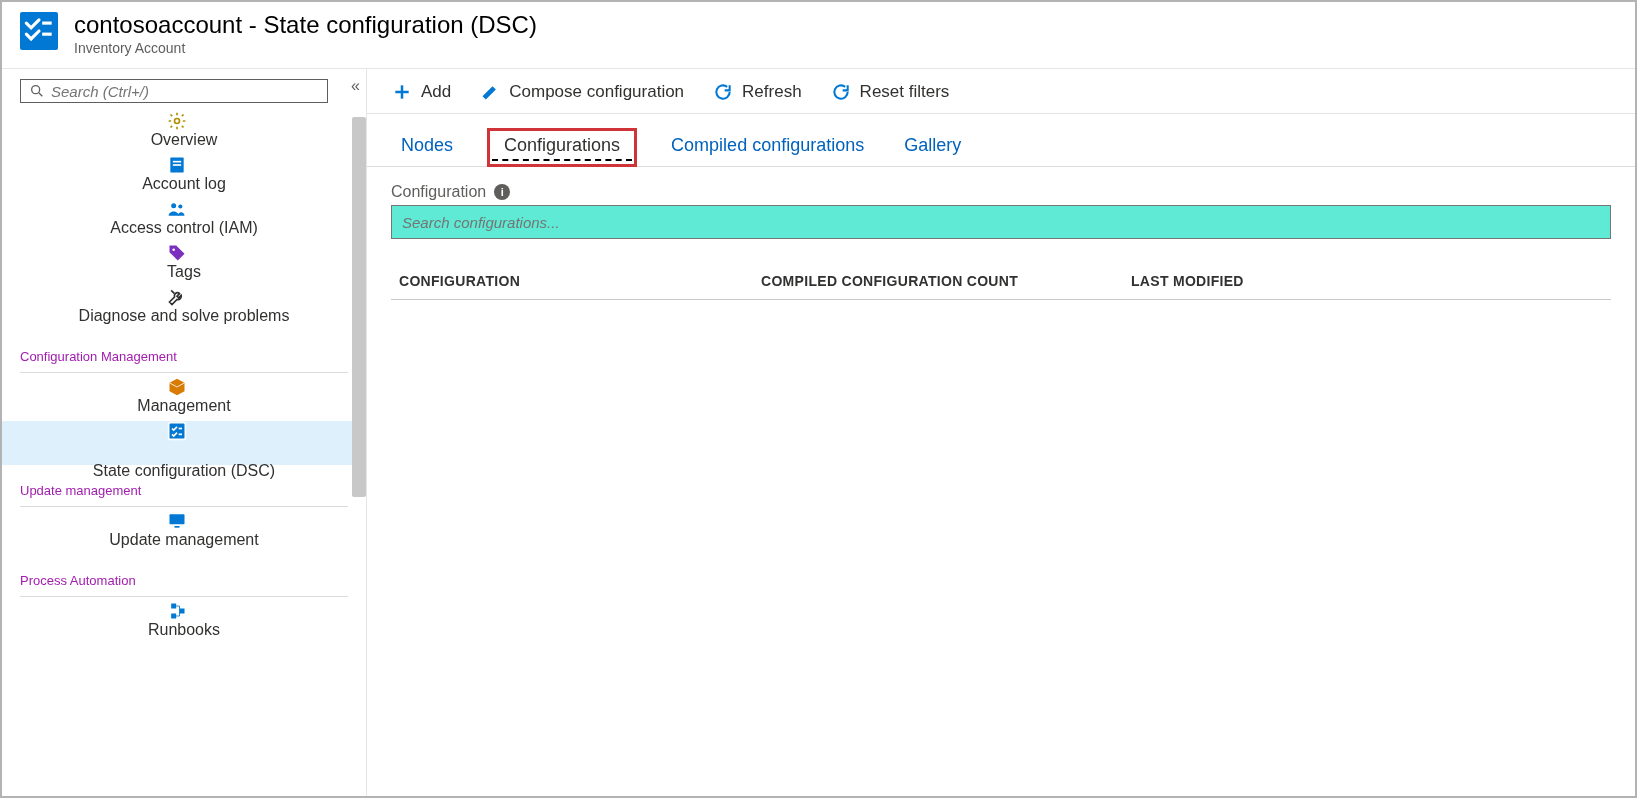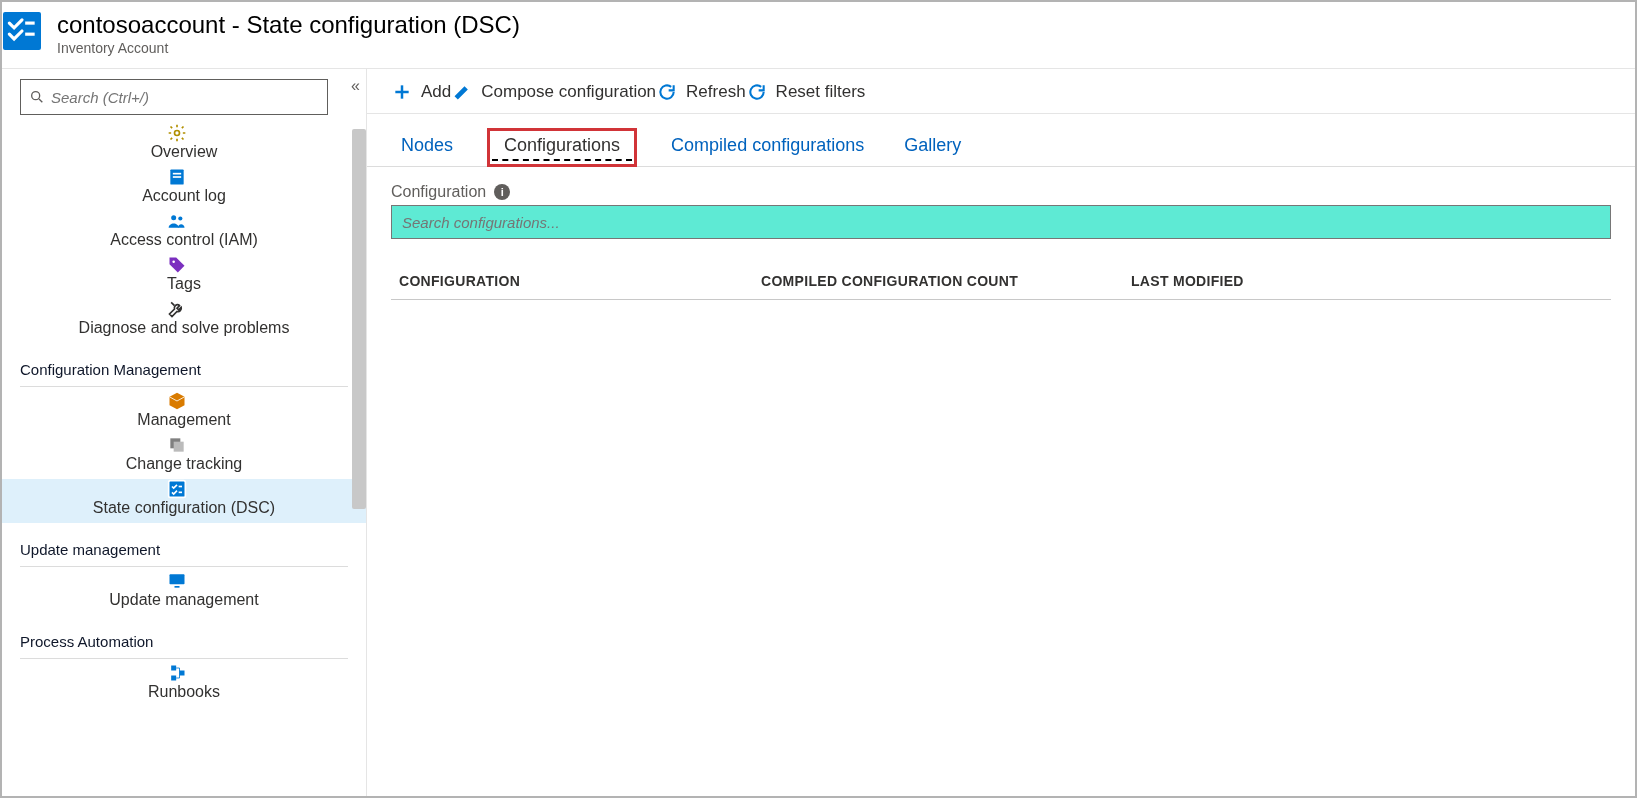--- a/index.html
+++ b/index.html
@@ -12,21 +12,21 @@
     width: 1637px;
     height: 798px;
     display: flex;
     flex-direction: column;
     overflow: hidden;
   }
   
   .blade-header {
     display: flex;
     align-items: flex-start;
-    padding: 10px 18px 12px 1px;
+    padding: 10px 18px 12px 18px;
     border-bottom: 1px solid #e5e5e5;
   }
   .blade-header .resource-icon {
     width: 38px; height: 38px;
     background: #0078d4;
     border-radius: 2px;
     margin-right: 16px;
     display:flex; align-items:center; justify-content:center;
     color:#fff;
   }
@@ -48,63 +48,64 @@
     right:6px; top:8px;
     font-size:16px;
     color:#605e5c;
     cursor:pointer;
     transform: rotate(0deg);
   }
   .search-wrap { padding: 0 18px 8px 18px; margin-right:20px;}
   .search-input-wrap {
     display:flex; align-items:center;
     border:1px solid #605e5c;
-    height:36px;
+    height:24px;
     padding:0 8px;
   }
   .search-input-wrap svg { width:16px; height:16px; color:#605e5c; margin-right:6px;}
   .search-input-wrap input {
     border:none; outline:none; flex:1;
     font-style:italic; font-size:15px; color:#605e5c;
     background:transparent;
   }
   .nav-scroll { flex:1; overflow:hidden; position:relative;}
   .nav-list { list-style:none; padding:0 0 10px 0;}
   .nav-item {
     display:flex; align-items:center;
     height:44px;
     padding:0 18px;
     cursor:pointer;
     font-size:16px;
     color:#323130;
     flex-direction:column;
   }
-  .nav-item.selected { background:#def0fb;}
+  .nav-item.selected { background:#def0fb;gap:21px;}
   .nav-item .nav-icon {
     width:20px; height:20px; margin-right:14px;
     display:flex; align-items:center; justify-content:center;
     font-size:18px;
   }
   .nav-group {
-    font-size:15px; color:#0f172a;
+    font-size:13px; color:#a21caf;
     padding: 18px 18px 6px 18px;
     font-weight:400;
   }
   .nav-group-underline { border-bottom:1px solid #dcdcdc; margin:2px 18px 4px 18px;}
   .fake-scrollbar {
     position:absolute; right:0; top:6px;
     width:14px; height:380px;
     background:#c8c8c8;
     border-radius:2px;
   }
   
   .main { flex:1; display:flex; flex-direction:column; overflow:hidden;}
   .toolbar {
     display:flex; align-items:center;
     padding: 12px 24px 10px 24px;
+    gap: 28px;
     border-bottom:1px solid #e5e5e5;
   }
   .toolbar-btn {
     display:flex; align-items:center;
     gap:8px;
     font-size:17px; color:#323130;
     cursor:pointer;
     background:none; border:none;
   }
   .toolbar-btn .tb-icon { color:#0078d4; width:22px; height:22px; display:flex; align-items:center; justify-content:center;}
@@ -262,29 +263,20 @@
           <div class="nav-group">Configuration Management</div>
           <div class="nav-group-underline"></div>
           <li class="nav-item">
             <span class="nav-icon">
               <svg viewBox="0 0 24 24" fill="#d97b00">
                 <path d="M12 2l9 5v10l-9 5-9-5V7l9-5z"></path>
                 <path d="M3 7l9 5 9-5" stroke="#fff" fill="none"></path>
               </svg>
             </span>
             <span>Management</span>
-          </li>
-          <li class="nav-item">
-            <span class="nav-icon">
-              <svg viewBox="0 0 24 24" fill="#808080">
-                <rect x="4" y="4" width="12" height="12"></rect>
-                <rect x="8" y="8" width="12" height="12" fill="#bbb"></rect>
-              </svg>
-            </span>
-            <span>Change tracking</span>
           </li>
           <li class="nav-item selected">
             <span class="nav-icon">
               <svg viewBox="0 0 24 24" fill="none" stroke="#fff" stroke-width="2">
                 <rect x="2" y="2" width="20" height="20" rx="2" fill="#0078d4"></rect>
                 <path d="M6 9l2 2 4-4"></path>
                 <path d="M6 16l2 2 4-4"></path>
                 <line x1="14" y1="9" x2="18" y2="9"></line>
                 <line x1="14" y1="16" x2="18" y2="16"></line>
               </svg>

